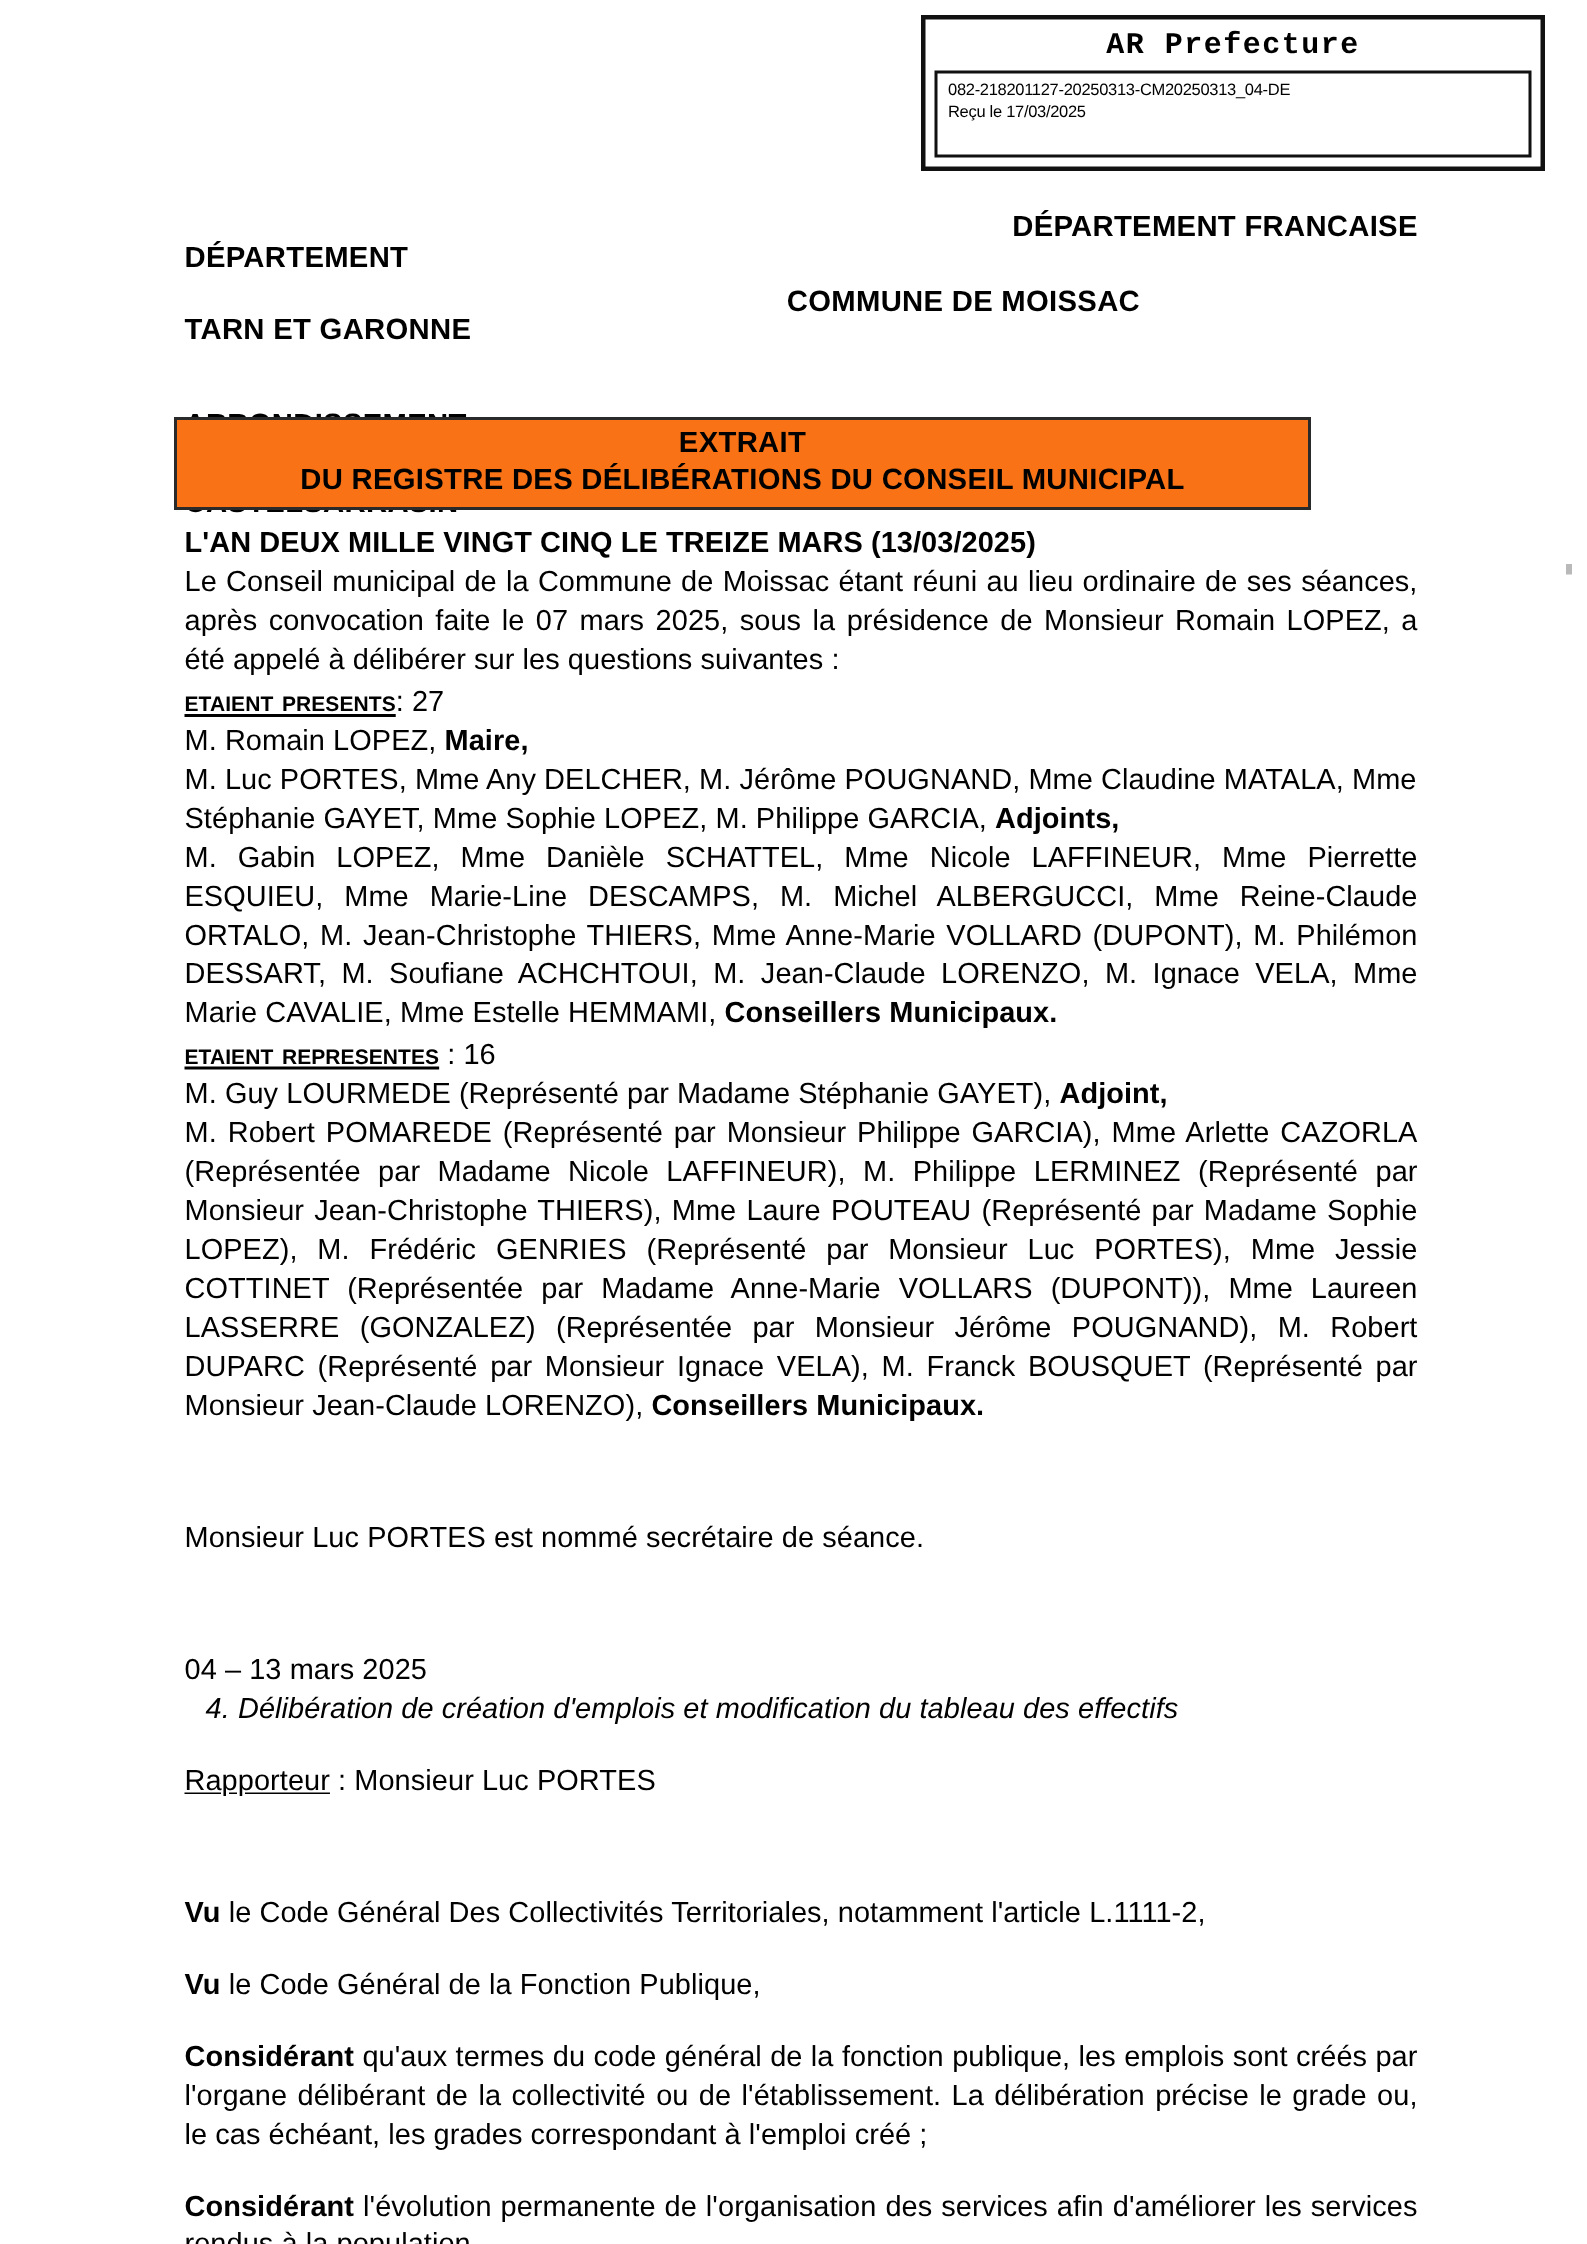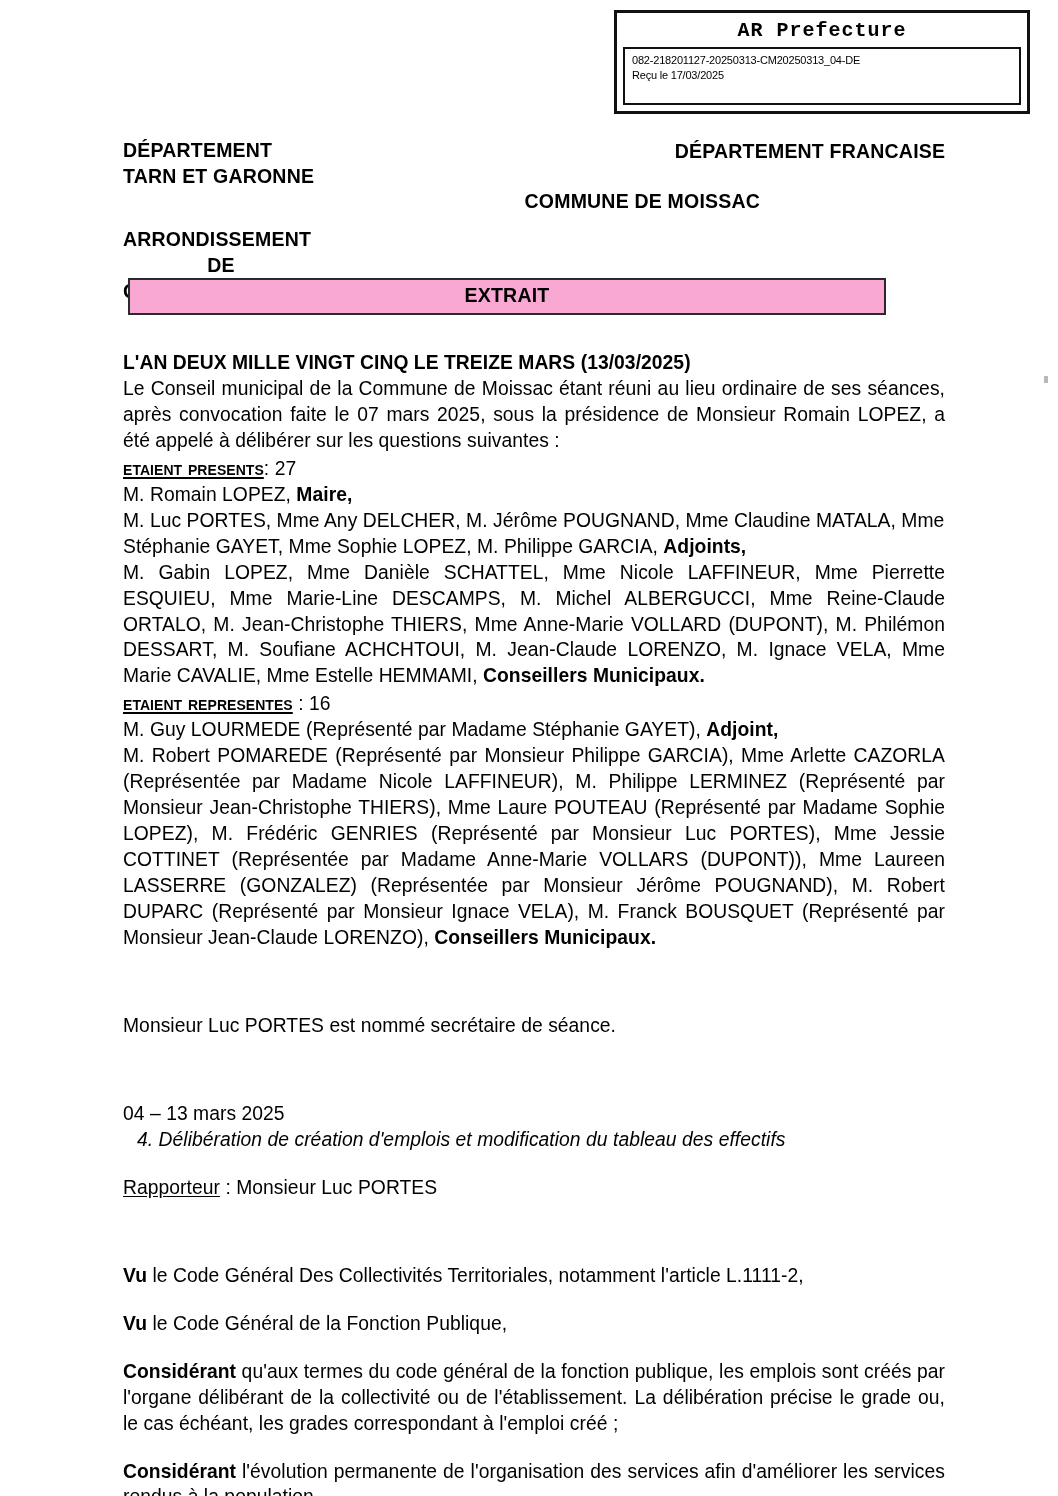--- a/index.html
+++ b/index.html
@@ -66,21 +66,21 @@
   .hdr-left {
     position: absolute;
     left: 123px;
     top: 0;
     width: 270px;
     font-weight: bold;
     font-size: 19.5px;
     line-height: 1.32;
     letter-spacing: 0.2px;
   }
-  .hdr-left .l-dep { display: block; }
+  .hdr-left .l-dep { display: block; margin-top: 22px; }
   .hdr-left .l-arr { display: block; margin-top: 38px; }
   .hdr-left .l-de  { display: block; text-align: center; width: 196px; }
   .hdr-left .l-cas { display: block; }
   .hdr-right {
     position: absolute;
     left: 600px;
     top: 2px;
     width: 420px;
     text-align: center;
     font-weight: bold;
@@ -94,26 +94,26 @@
     width: 460px;
     text-align: right;
     font-weight: bold;
     font-size: 19.5px;
     letter-spacing: 0.2px;
   }
 
   
   .extrait-box {
     position: absolute;
-    left: 128px;
+    left: 116px;
     top: 278px;
     width: 758px;
     border: 2px solid #2a2a2a;
     box-sizing: border-box;
-    background: #f9a8d4;
+    background: #f97316;
     text-align: center;
     padding: 3px 4px 5px 4px;
   }
   .extrait-line {
     font-weight: bold;
     font-size: 19.5px;
     line-height: 1.28;
     letter-spacing: 0.2px;
   }
 
@@ -203,20 +203,21 @@
       <span class="l-arr">ARRONDISSEMENT</span>
       <span class="l-de">DE</span>
       <span class="l-cas">CASTELSARRASIN</span>
     </div>
     <div class="hdr-right">DÉPARTEMENT FRANCAISE</div>
     <div class="hdr-commune">COMMUNE DE MOISSAC</div>
   </div>
 
   <div class="extrait-box">
     <div class="extrait-line">EXTRAIT</div>
+    <div class="extrait-line">DU REGISTRE DES DÉLIBÉRATIONS DU CONSEIL MUNICIPAL</div>
   </div>
 
   <div class="speck"></div>
 
   <div class="body">
 
     <p class="nojust">
       <b>L'AN DEUX MILLE VINGT CINQ LE TREIZE MARS (13/03/2025)</b>
     </p>
 

